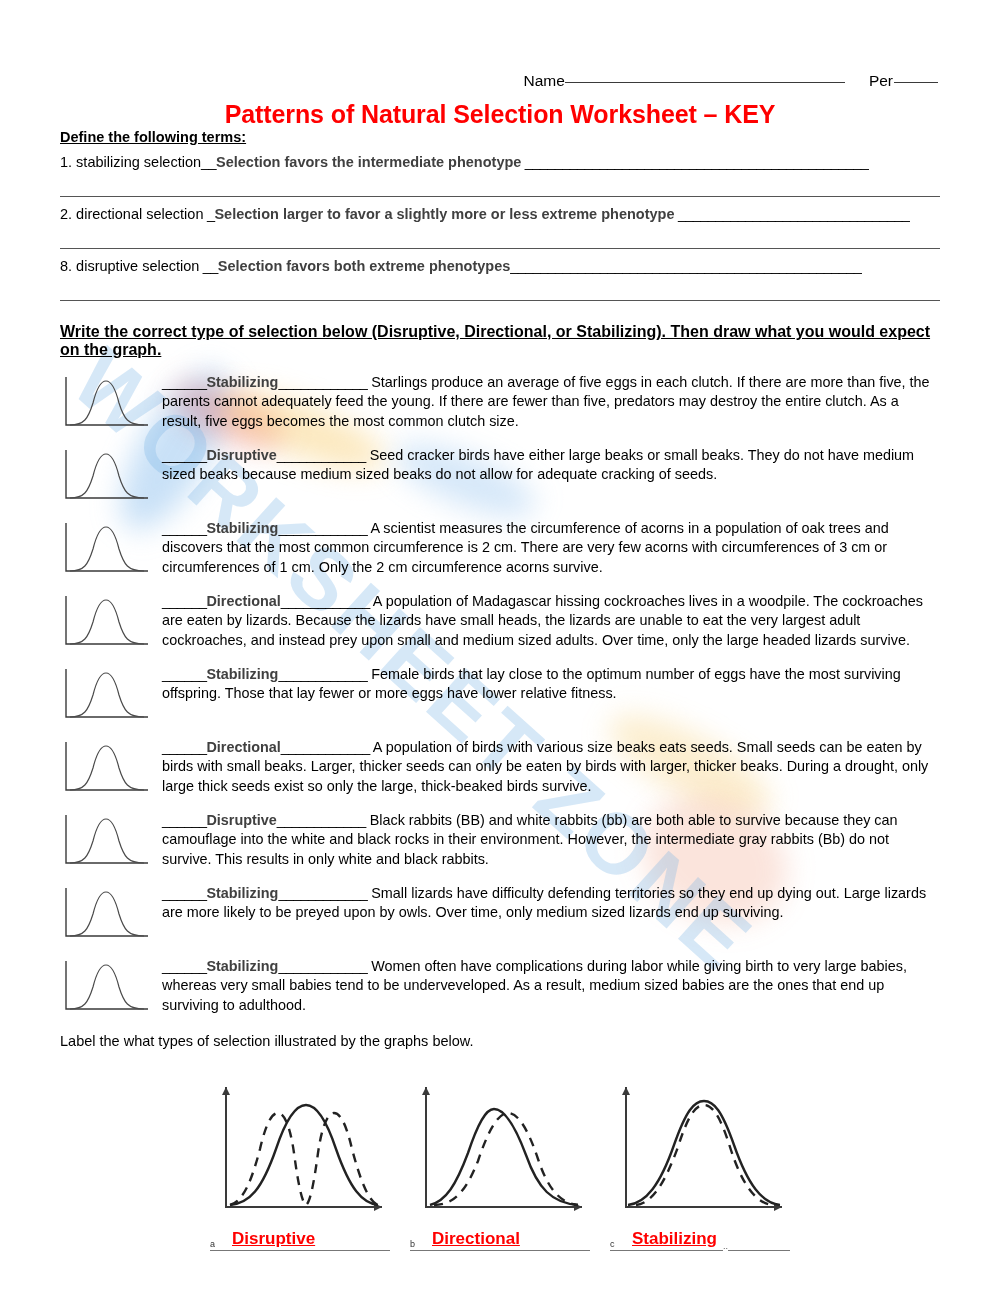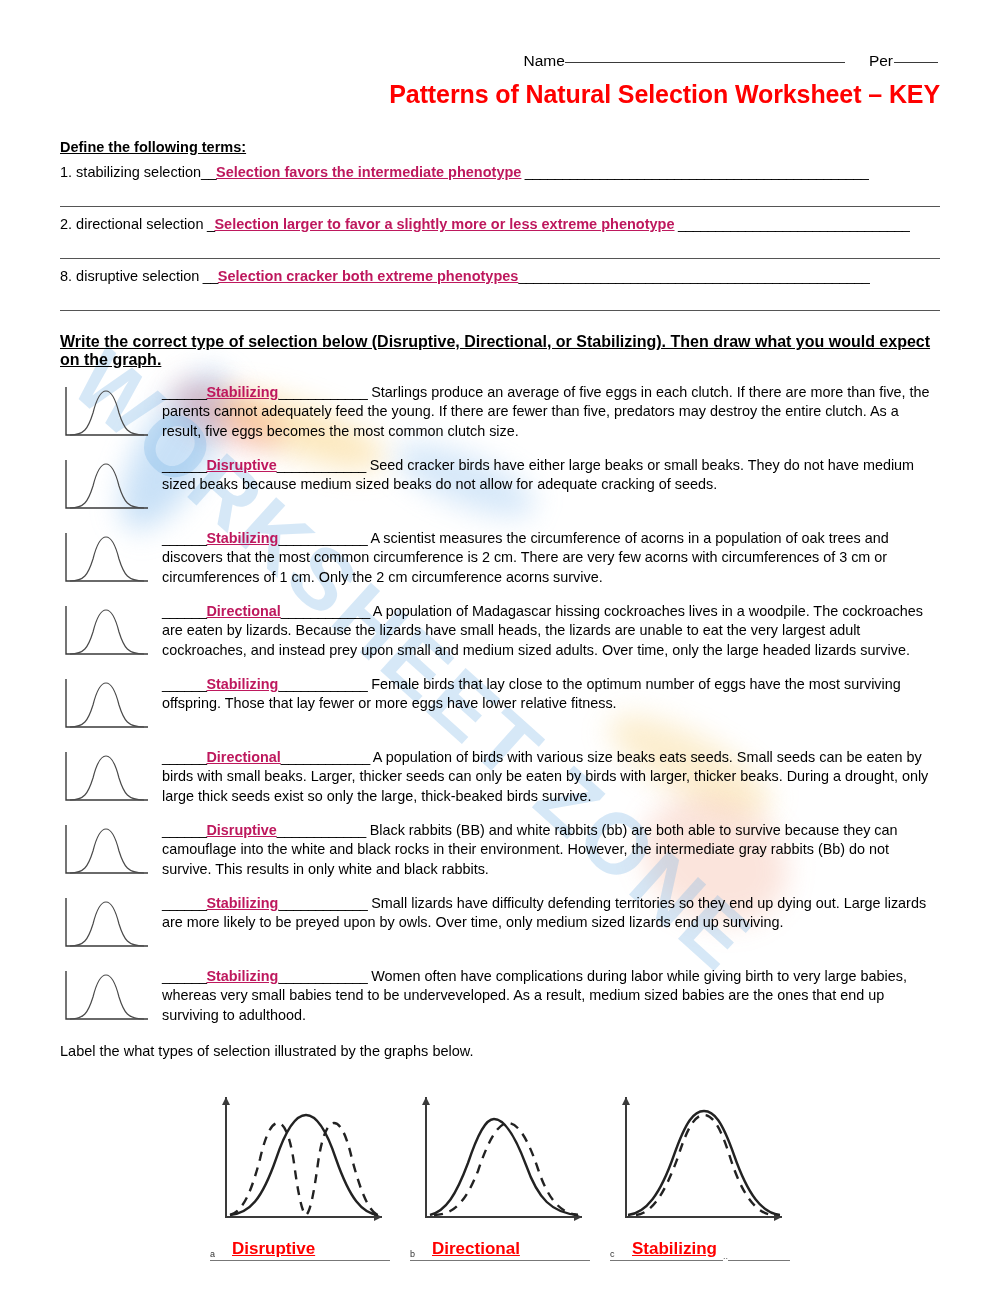--- a/index.html
+++ b/index.html
@@ -48,50 +48,48 @@
   .wm-b6 { left: 640px; top: 800px;  width: 150px; height: 120px; background: rgba(235,120,80,0.20);  transform: rotate(28deg); }
 
   .page { position: relative; z-index: 2; padding: 0 60px; }
 
   
   .name-row {
     display: flex;
     justify-content: flex-end;
     align-items: baseline;
     font-size: 15.5px;
-    padding-top: 52px;
+    padding-top: 72px;
     padding-right: 2px;
   }
   .rule { border-bottom: 1.4px solid #3a3a3a; display: inline-block; position: relative; top: -3px; }
   .rule-name { width: 280px; }
   .rule-per  { width: 44px; }
   .per-label { margin-left: 24px; margin-right: 1px; }
 
   h1.title {
     color: #ff0000;
     font-size: 25px;
     font-weight: bold;
-    text-align: right;
+    text-align: center;
     margin: 10px 0 0 0;
     letter-spacing: -0.1px;
   }
 
   .section-head {
     font-size: 14.5px;
     font-weight: bold;
     text-decoration: underline;
-    margin-top: 30px;
   }
 
   
   .def-line { font-size: 14.5px; margin-top: 9px; white-space: nowrap; }
   .ans {
-    color: #be185d;
-    font-weight: bold;
-    text-decoration: underline;
+    color: #404040;
+    font-weight: bold;
   }
   .us { letter-spacing: -0.6px; }
   .blank-full {
     border-bottom: 1.4px solid #555;
     display: block;
     width: 100%;
     height: 0;
     margin-top: 26px;
   }
 
@@ -193,21 +191,21 @@
     <span>1. stabilizing selection</span><span class="us">__</span><span class="ans">Selection favors the intermediate phenotype</span><span class="us">&nbsp;______________________________________________</span>
   </div>
   <span class="blank-full"></span>
 
   <div class="def-line">
     <span>2. directional selection</span><span class="us">&nbsp;_</span><span class="ans">Selection larger to favor a slightly more or less extreme phenotype</span><span class="us">&nbsp;_______________________________</span>
   </div>
   <span class="blank-full"></span>
 
   <div class="def-line">
-    <span>8. disruptive selection</span><span class="us">&nbsp;__</span><span class="ans">Selection cracker both extreme phenotypes</span><span class="us">_______________________________________________</span>
+    <span>8. disruptive selection</span><span class="us">&nbsp;__</span><span class="ans">Selection favors both extreme phenotypes</span><span class="us">_______________________________________________</span>
   </div>
   <span class="blank-full"></span>
 
   <div class="instruct">Write the correct type of selection below (Disruptive, Directional, or Stabilizing). Then draw what you would expect on the graph.</div>
 
   <div class="qlist" id="qlist">
       <div class="qrow">
         <div class="graph-cell"><svg width="92" height="58" viewBox="0 0 92 58">
     <path d="M6 2 L6 50 L88 50" fill="none" stroke="#3a3a3a" stroke-width="1.4"></path>
     <path d="M10 50 C 24 50, 28 44, 33 28 C 37 12, 41 6, 46 6 C 51 6, 55 12, 59 28 C 64 44, 68 50, 84 50" fill="none" stroke="#4a4a4a" stroke-width="1.2"></path>

